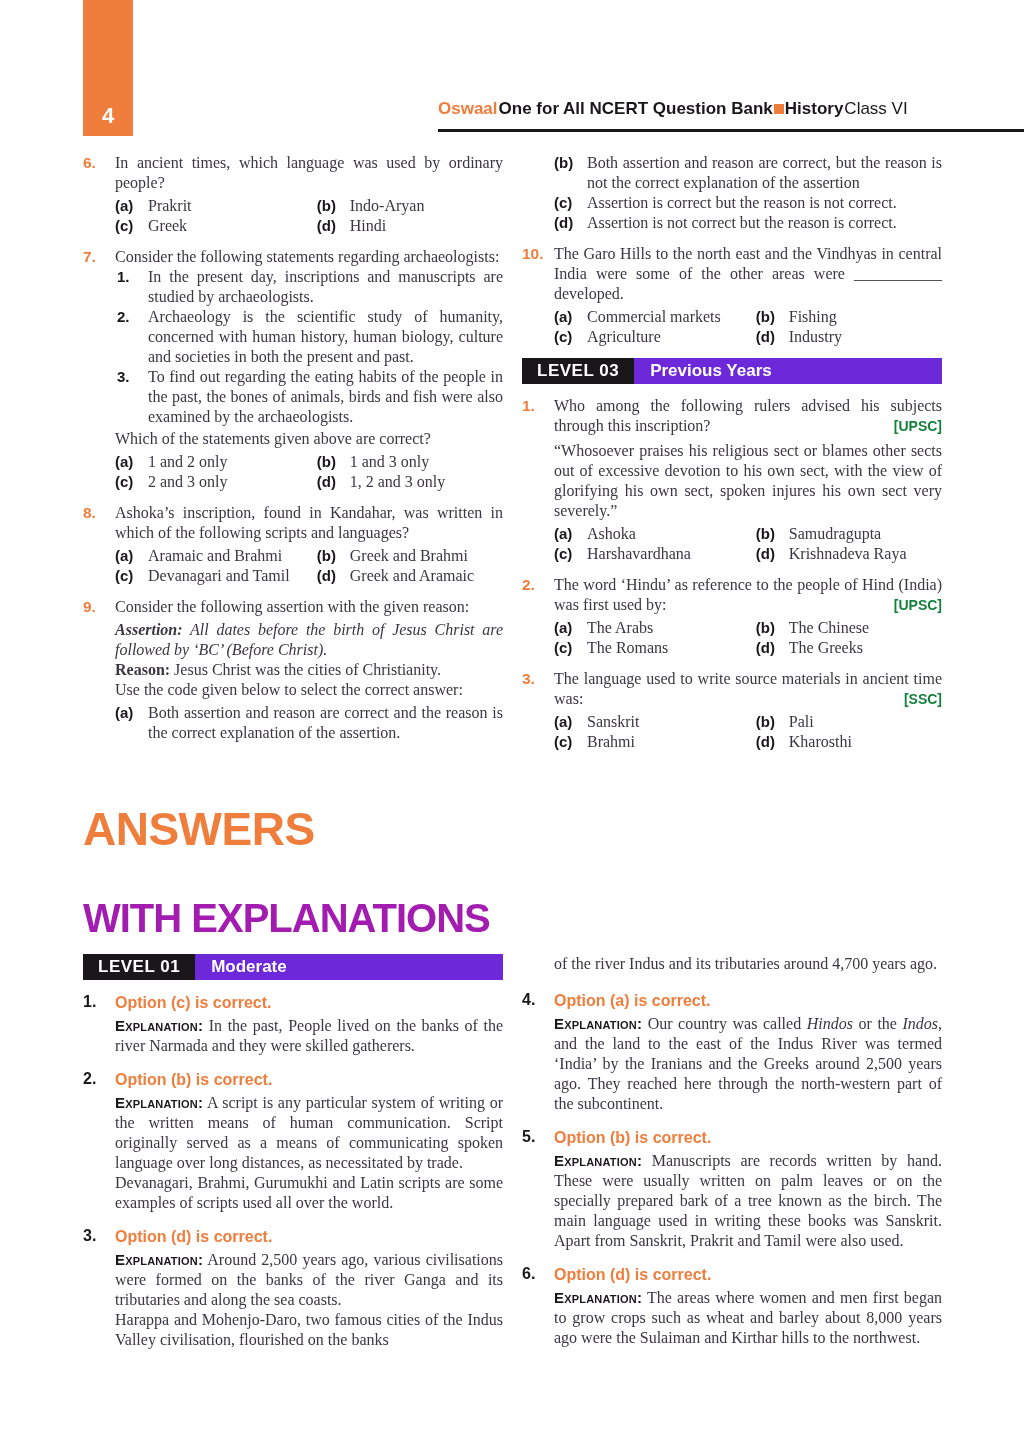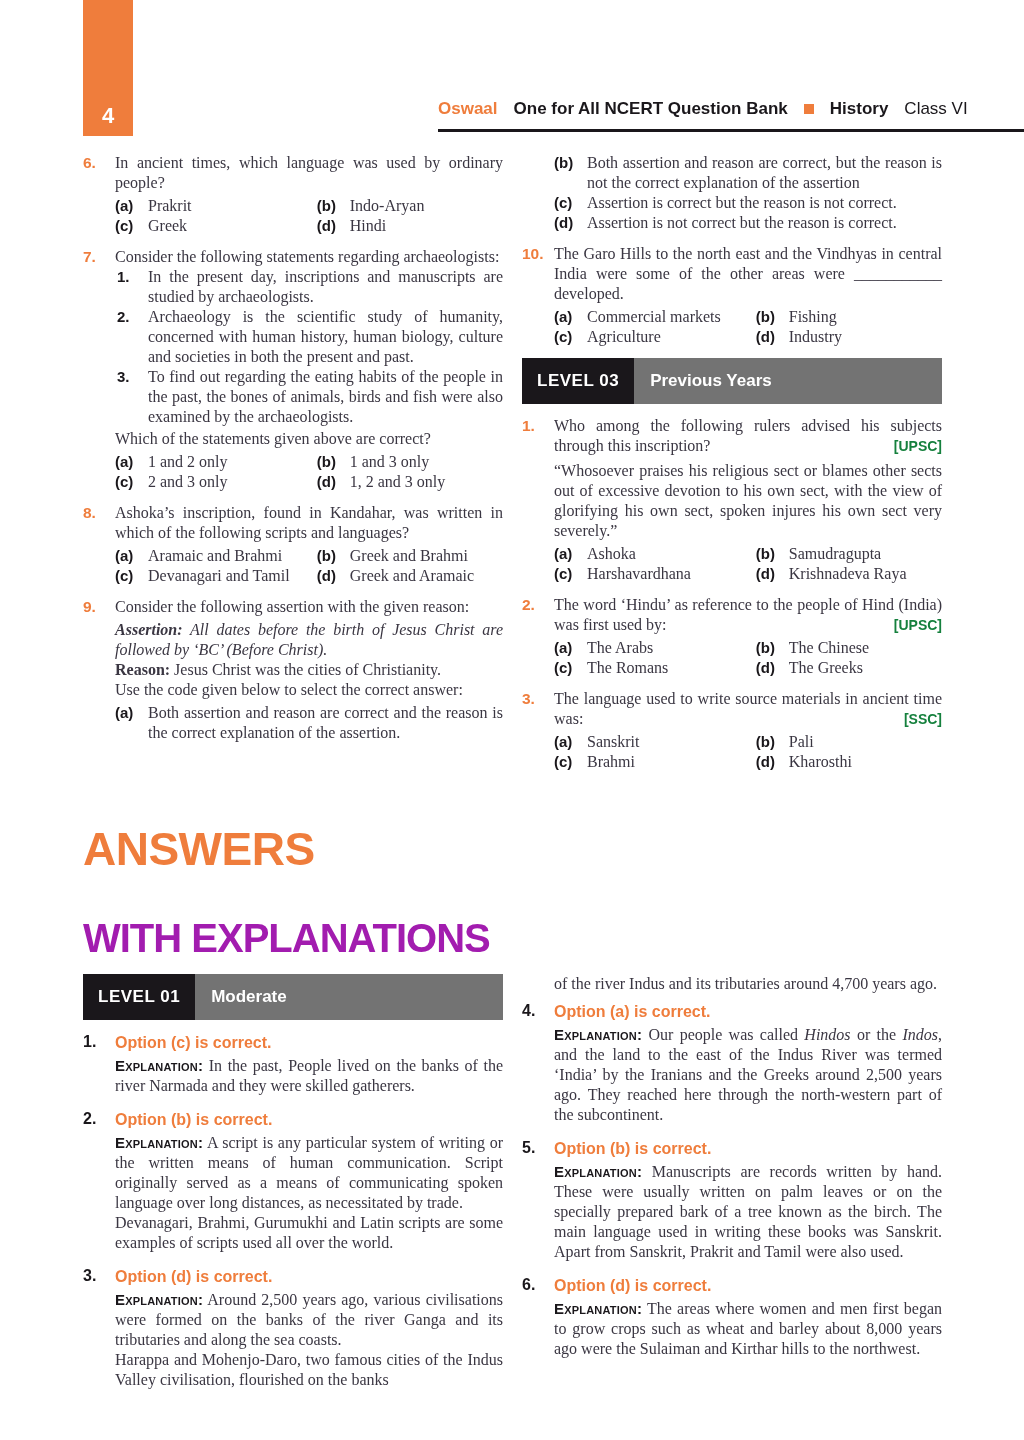--- a/index.html
+++ b/index.html
@@ -15,21 +15,21 @@
   .pagenum-box {
     position:absolute; left:83px; top:0; width:50px; height:136px;
     background:#ef7d3c; color:#fff;
     display:flex; align-items:flex-end; justify-content:center;
     padding-bottom:10px;
     font-family:"Liberation Sans", sans-serif; font-weight:bold; font-size:22px;
   }
   .header-text {
     position:absolute; left:438px; top:99px;
     font-family:"Liberation Sans", sans-serif; font-size:17px; color:#1a171b;
-    display:flex; align-items:center; gap:16px; white-space:nowrap;
+    display:flex; align-items:center; gap:1px; white-space:nowrap;
   }
   .hdr-brand { color:#ef7d3c; font-weight:bold; }
   .hdr-title { font-weight:bold; }
   .hdr-square { width:10px; height:10px; background:#ef7d3c; display:inline-block; }
   .hdr-subject { font-weight:bold; }
   .header-rule { position:absolute; left:438px; right:0; top:129px; height:3px; background:#1a171b; }
 
   
   .content { position:absolute; top:153px; left:83px; width:858px; }
   .cols { display:flex; gap:19px; align-items:flex-start; }
@@ -66,26 +66,26 @@
     font-family:"Liberation Sans", sans-serif; font-weight:bold;
     font-size:15px; color:#1a171b;
   }
   .opt-text { flex:1; min-width:0; }
   .bser { font-weight:bold; }
   .p-gap { margin-top:3px;font-style:italic; }
   .quote { margin-top:5px; text-align:justify; }
 
   
   .level-bar {
-    display:flex; height:46px; margin:9px 0 12px;
+    display:flex; height:26px; margin:9px 0 12px;
     font-family:"Liberation Sans", sans-serif; font-weight:bold;
     font-size:17px; color:#fff;
   }
   .level-label { background:#1a171b; display:flex; align-items:center; padding:0 15px; letter-spacing:.5px; }
-  .level-title { background:#737373; flex:1; display:flex; align-items:center; padding:0 16px; }
+  .level-title { background:#6d28d9; flex:1; display:flex; align-items:center; padding:0 16px; }
 
   
   .answers-heading { margin:44px 0 14px; font-family:"Liberation Sans", sans-serif; font-weight:bold; }
   .ah1 { color:#ef7d3c; font-size:46px; line-height:45px; letter-spacing:-.5px; }
   .ah2 { color:#a21caf; font-size:40px; line-height:44px; letter-spacing:-1px;margin-top:44px; }
 
   
   .ans { display:flex; margin-bottom:13px; }
   .ans-num {
     flex:none; width:32px;
@@ -96,21 +96,21 @@
   .ans-opt {
     font-family:"Liberation Sans", sans-serif; font-weight:bold;
     color:#ef7d3c; font-size:16px; line-height:21px; margin-bottom:3px;
   }
   .expl { text-align:justify; }
   .xl {
     font-family:"Liberation Sans", sans-serif; font-weight:bold;
     font-variant:small-caps; color:#1a171b; font-size:15px; letter-spacing:.2px;
   }
   .it { font-style:italic; }
-  .cont { padding-left:32px; text-align:justify; margin-bottom:7px; }
+  .cont { padding-left:32px; text-align:justify; margin-bottom:16px; }
   .ansbar { margin-top:0;border-radius:8px; }
 </style>
 </head>
 <body>
 
 <div id="page">
 
   <div class="pagenum-box">
     <span>4</span>
   </div>
@@ -433,21 +433,21 @@
       <div class="col">
 
         <div class="cont">of the river Indus and its tributaries around 4,700 years ago.</div>
 
         <div class="ans">
           <div class="ans-num">4.</div>
           <div class="ans-body">
             <div class="ans-opt">Option (a) is correct.</div>
             <div class="expl">
               <span class="xl">Explanation:</span>
-              <span>Our people was called</span>
+              <span>Our country was called</span>
               <span class="it">Hindos</span>
               <span>or the</span>
               <span class="it">Indos</span><span>, and the land to the east of the Indus River was termed ‘India’ by the Iranians and the Greeks around 2,500 years ago. They reached here through the north-western part of the subcontinent.</span>
             </div>
           </div>
         </div>
 
         <div class="ans">
           <div class="ans-num">5.</div>
           <div class="ans-body">

